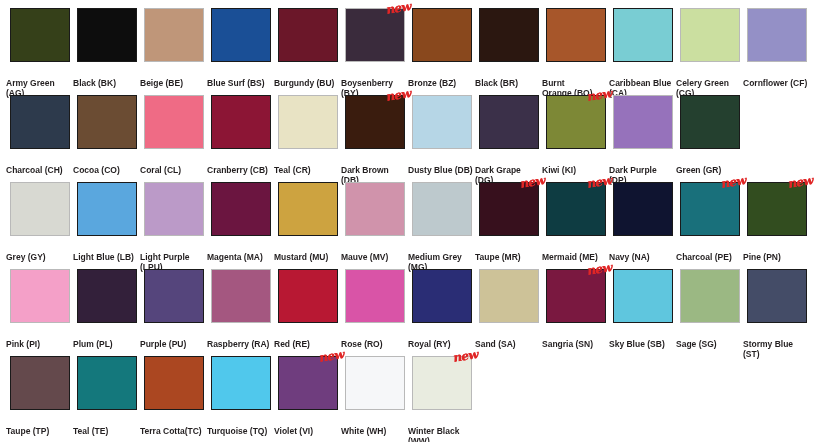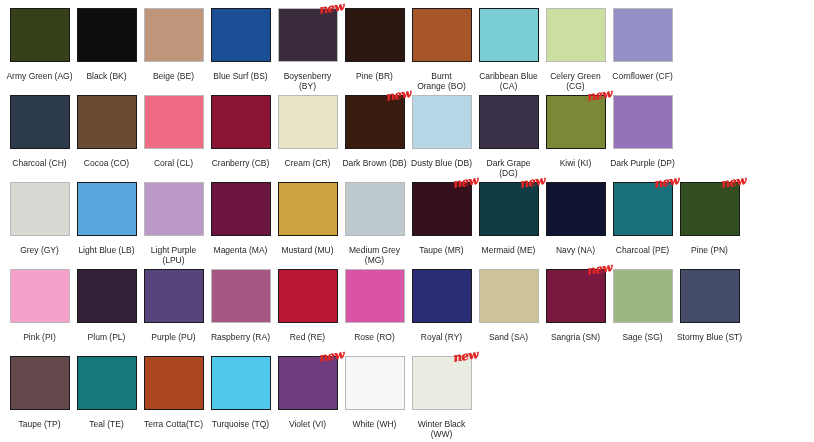--- a/index.html
+++ b/index.html
@@ -56,27 +56,27 @@
     font-weight: bold;
     font-size: 12px;
     line-height: 12px;
     color: #e02626;
     letter-spacing: -0.6px;
     transform: rotate(-9deg);
     text-shadow: 0.5px 0 0 #e02626;
     pointer-events: none;
   }
   .swatch-label {
-    margin-top: 9px;
+    margin-top: 16px;
     font-size: 8.5px;
     line-height: 10px;
     color: #231f20;
-    text-align: center;
     width: 67px;
     white-space: pre-line;
+    font-weight: bold;
   }
 </style>
 </head>
 <body>
 
 <div id="swatch-grid">
     <div class="swatch-row">
       <div class="swatch-cell">
         <div class="swatch-box-wrap">
           <div class="swatch-box" title="Army Green (AG)" style="background: rgb(53, 64, 25);"></div>
@@ -96,32 +96,44 @@
         <div class="swatch-label">Beige (BE)</div>
       </div>
       <div class="swatch-cell">
         <div class="swatch-box-wrap">
           <div class="swatch-box" title="Blue Surf (BS)" style="background: rgb(26, 79, 150);"></div>
         </div>
         <div class="swatch-label">Blue Surf (BS)</div>
       </div>
       <div class="swatch-cell">
         <div class="swatch-box-wrap">
+          <div class="swatch-box" title="Burgundy (BU)" style="background: rgb(107, 23, 41);"></div>
+        </div>
+        <div class="swatch-label">Burgundy (BU)</div>
+      </div>
+      <div class="swatch-cell">
+        <div class="swatch-box-wrap">
           <div class="swatch-box light-edge" title="Boysenberry
 (BY)" style="background: rgb(58, 43, 60);"></div>
           <span class="new-badge">new</span>
         </div>
         <div class="swatch-label">Boysenberry
 (BY)</div>
       </div>
       <div class="swatch-cell">
         <div class="swatch-box-wrap">
+          <div class="swatch-box" title="Bronze (BZ)" style="background: rgb(137, 72, 29);"></div>
+        </div>
+        <div class="swatch-label">Bronze (BZ)</div>
+      </div>
+      <div class="swatch-cell">
+        <div class="swatch-box-wrap">
           <div class="swatch-box" title="Brown (BR)" style="background: rgb(43, 23, 16);"></div>
         </div>
-        <div class="swatch-label">Pine (BR)</div>
+        <div class="swatch-label">Black (BR)</div>
       </div>
       <div class="swatch-cell">
         <div class="swatch-box-wrap">
           <div class="swatch-box" title="Burnt
 Orange (BO)" style="background: rgb(167, 86, 42);"></div>
         </div>
         <div class="swatch-label">Burnt
 Orange (BO)</div>
       </div>
       <div class="swatch-cell">
@@ -165,21 +177,21 @@
       <div class="swatch-cell">
         <div class="swatch-box-wrap">
           <div class="swatch-box" title="Cranberry (CB)" style="background: rgb(140, 21, 53);"></div>
         </div>
         <div class="swatch-label">Cranberry (CB)</div>
       </div>
       <div class="swatch-cell">
         <div class="swatch-box-wrap">
           <div class="swatch-box light-edge" title="Cream (CR)" style="background: rgb(232, 227, 196);"></div>
         </div>
-        <div class="swatch-label">Cream (CR)</div>
+        <div class="swatch-label">Teal (CR)</div>
       </div>
       <div class="swatch-cell">
         <div class="swatch-box-wrap">
           <div class="swatch-box" title="Dark Brown (DB)" style="background: rgb(58, 28, 14);"></div>
           <span class="new-badge">new</span>
         </div>
         <div class="swatch-label">Dark Brown (DB)</div>
       </div>
       <div class="swatch-cell">
         <div class="swatch-box-wrap">
@@ -201,20 +213,26 @@
           <span class="new-badge">new</span>
         </div>
         <div class="swatch-label">Kiwi (KI)</div>
       </div>
       <div class="swatch-cell">
         <div class="swatch-box-wrap">
           <div class="swatch-box light-edge" title="Dark Purple (DP)" style="background: rgb(150, 114, 187);"></div>
         </div>
         <div class="swatch-label">Dark Purple (DP)</div>
       </div>
+      <div class="swatch-cell">
+        <div class="swatch-box-wrap">
+          <div class="swatch-box" title="Green (GR)" style="background: rgb(36, 64, 47);"></div>
+        </div>
+        <div class="swatch-label">Green (GR)</div>
+      </div>
     </div>
     <div class="swatch-row">
       <div class="swatch-cell">
         <div class="swatch-box-wrap">
           <div class="swatch-box light-edge" title="Grey (GY)" style="background: rgb(216, 217, 210);"></div>
         </div>
         <div class="swatch-label">Grey (GY)</div>
       </div>
       <div class="swatch-cell">
         <div class="swatch-box-wrap">
@@ -237,20 +255,26 @@
         <div class="swatch-label">Magenta (MA)</div>
       </div>
       <div class="swatch-cell">
         <div class="swatch-box-wrap">
           <div class="swatch-box" title="Mustard (MU)" style="background: rgb(205, 163, 64);"></div>
         </div>
         <div class="swatch-label">Mustard (MU)</div>
       </div>
       <div class="swatch-cell">
         <div class="swatch-box-wrap">
+          <div class="swatch-box light-edge" title="Mauve (MV)" style="background: rgb(208, 147, 171);"></div>
+        </div>
+        <div class="swatch-label">Mauve (MV)</div>
+      </div>
+      <div class="swatch-cell">
+        <div class="swatch-box-wrap">
           <div class="swatch-box light-edge" title="Medium Grey (MG)" style="background: rgb(189, 201, 205);"></div>
         </div>
         <div class="swatch-label">Medium Grey (MG)</div>
       </div>
       <div class="swatch-cell">
         <div class="swatch-box-wrap">
           <div class="swatch-box" title="Merlot (MR)" style="background: rgb(55, 16, 29);"></div>
           <span class="new-badge">new</span>
         </div>
         <div class="swatch-label">Taupe (MR)</div>
@@ -331,20 +355,26 @@
           <div class="swatch-box light-edge" title="Sand (SA)" style="background: rgb(205, 194, 152);"></div>
         </div>
         <div class="swatch-label">Sand (SA)</div>
       </div>
       <div class="swatch-cell">
         <div class="swatch-box-wrap">
           <div class="swatch-box" title="Sangria (SN)" style="background: rgb(122, 24, 64);"></div>
           <span class="new-badge">new</span>
         </div>
         <div class="swatch-label">Sangria (SN)</div>
+      </div>
+      <div class="swatch-cell">
+        <div class="swatch-box-wrap">
+          <div class="swatch-box" title="Sky Blue (SB)" style="background: rgb(95, 198, 222);"></div>
+        </div>
+        <div class="swatch-label">Sky Blue (SB)</div>
       </div>
       <div class="swatch-cell">
         <div class="swatch-box-wrap">
           <div class="swatch-box light-edge" title="Sage (SG)" style="background: rgb(155, 184, 131);"></div>
         </div>
         <div class="swatch-label">Sage (SG)</div>
       </div>
       <div class="swatch-cell">
         <div class="swatch-box-wrap">
           <div class="swatch-box" title="Stormy Blue (ST)" style="background: rgb(68, 76, 103);"></div>

